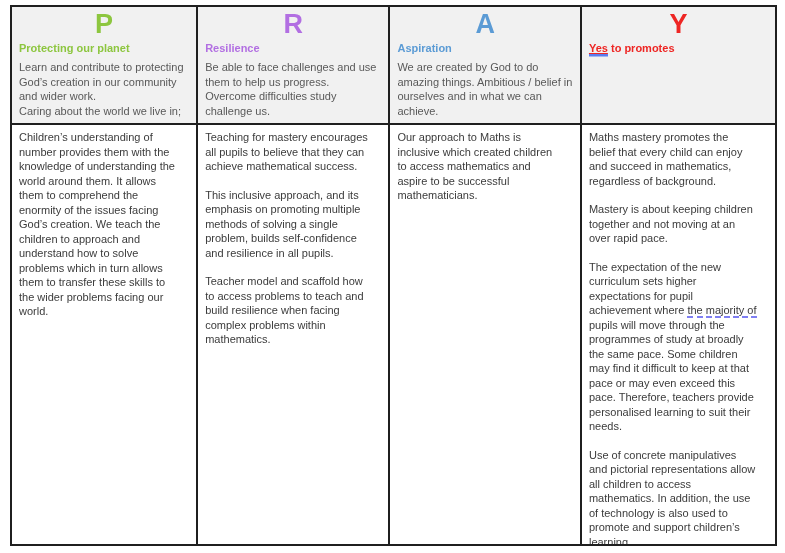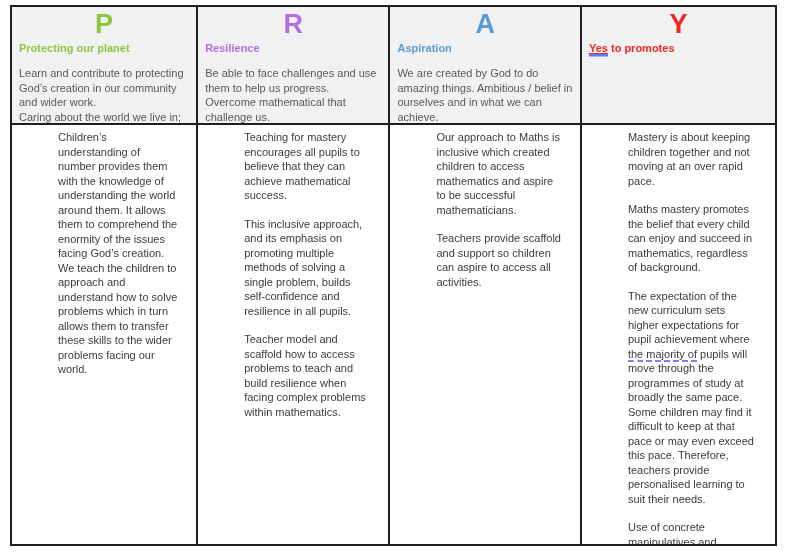--- a/index.html
+++ b/index.html
@@ -35,39 +35,38 @@
   }
   .cell.last { border-right: none; }
   .hcell {
     border-bottom: 2px solid #1f1f1f;
     background: #f1f1f1;
     padding: 1px 7px 3px 7px;
   }
   .bcell {
     background: #ffffff;
     padding: 5px 18px 4px 7px;
-    margin-left: 39px;
   }
   .letter {
     text-align: center;
     font-size: 27px;
     font-weight: bold;
     line-height: 32px;
   }
   .ctitle {
     font-size: 11px;
     font-weight: bold;
     line-height: 14px;
     margin-top: 1px;
   }
   .cdesc {
     font-size: 11px;
     line-height: 14.5px;
     color: #595959;
-    margin-top: 11px;
+    margin-top: 5px;
   }
   .bcell p {
     margin: 0 0 14px 0;
     font-size: 11px;
     line-height: 14.5px;
     color: #3b3b3b;
   }
   .u-solid { text-decoration: underline; }
   .sq { box-shadow: 0 2.5px 0 0 #5a7df0; }
   .u-dashed { border-bottom: 2px dashed #7f7ff2; }
@@ -83,21 +82,21 @@
       <div class="ctitle" style="color: rgb(141, 198, 63);"><span>Protecting our planet</span></div>
       <div class="cdesc">
           <div>Learn and contribute to protecting God’s creation in our community and wider work.</div>
           <div>Caring about the world we live in;</div>
         </div>
     </div>
     <div class="cell hcell">
       <div class="letter" style="color: rgb(178, 111, 226);">R</div>
       <div class="ctitle" style="color: rgb(178, 111, 226);"><span>Resilience</span></div>
       <div class="cdesc">
-          <div>Be able to face challenges and use them to help us progress. Overcome mathematical that challenge us.</div>
+          <div>Be able to face challenges and use them to help us progress. Overcome difficulties study challenge us.</div>
         </div>
     </div>
     <div class="cell hcell">
       <div class="letter" style="color: rgb(91, 155, 213);">A</div>
       <div class="ctitle" style="color: rgb(91, 155, 213);"><span>Aspiration</span></div>
       <div class="cdesc">
           <div>We are created by God to do amazing things. Ambitious / belief in ourselves and in what we can achieve.</div>
         </div>
     </div>
     <div class="cell hcell last">
@@ -108,23 +107,22 @@
     <div class="cell bcell">
         <p><span>Children’s understanding of number provides them with the knowledge of understanding the world around them. It allows them to comprehend the enormity of the issues facing God’s creation. We teach the children to approach and understand how to solve problems which in turn allows them to transfer these skills to the wider problems facing our world.</span></p>
       </div>
     <div class="cell bcell">
         <p><span>Teaching for mastery encourages all pupils to believe that they can achieve mathematical success.</span></p>
         <p><span>This inclusive approach, and its emphasis on promoting multiple methods of solving a single problem, builds self-confidence and resilience in all pupils.</span></p>
         <p><span>Teacher model and scaffold how to access problems to teach and build resilience when facing complex problems within mathematics.</span></p>
       </div>
     <div class="cell bcell">
         <p><span>Our approach to Maths is inclusive which created children to access mathematics and aspire to be successful mathematicians.</span></p>
-        <p><span>Teachers provide scaffold and support so children can aspire to access all activities.</span></p>
       </div>
     <div class="cell bcell last">
+        <p><span>Maths mastery promotes the belief that every child can enjoy and succeed in mathematics, regardless of background.</span></p>
         <p><span>Mastery is about keeping children together and not moving at an over rapid pace.</span></p>
-        <p><span>Maths mastery promotes the belief that every child can enjoy and succeed in mathematics, regardless of background.</span></p>
         <p><span>The expectation of the new curriculum sets higher expectations for pupil achievement where </span><span class="u-dashed">the</span><span> </span><span class="u-dashed">majority of</span><span> pupils will move through the programmes of study at broadly the same pace. Some children may find it difficult to keep at that pace or may even exceed this pace. Therefore, teachers provide personalised learning to suit their needs.</span></p>
         <p><span>Use of concrete manipulatives and pictorial representations allow all children to access mathematics. In addition, the use of technology is also used to promote and support children’s learning.</span></p>
       </div>
 
   </div>
 </div>
 
 </body></html>

